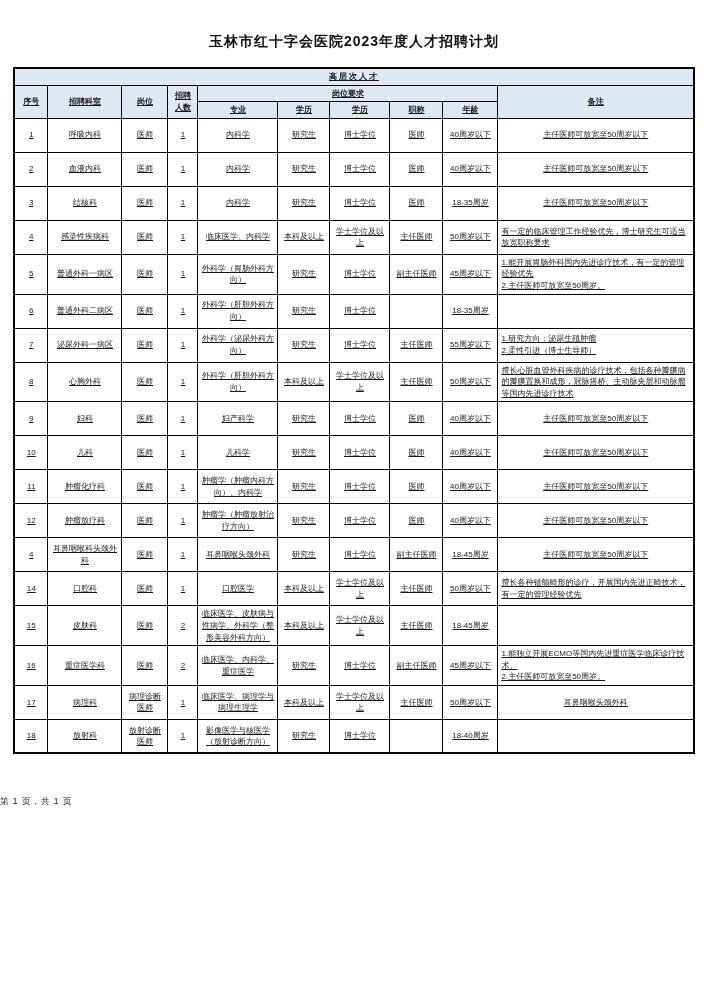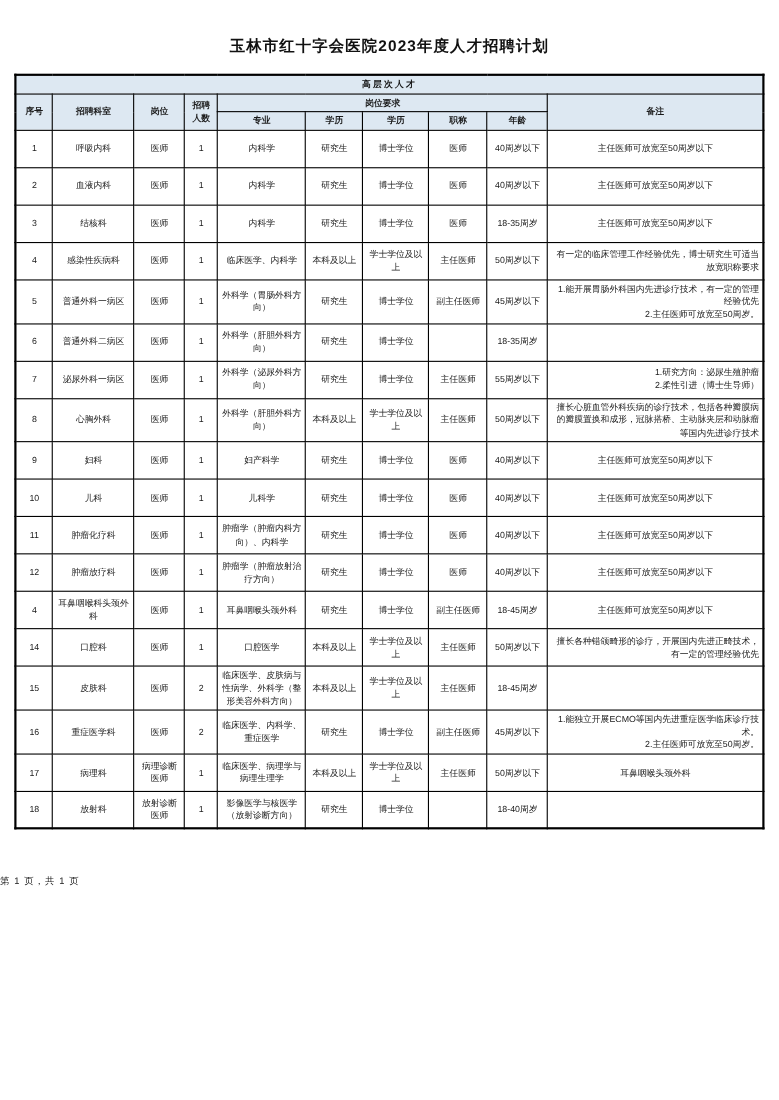--- a/index.html
+++ b/index.html
@@ -25,20 +25,21 @@
     letter-spacing: 1px;
     margin: 0 0 16px 0;
     color: #111;
   }
   table.recruit {
     width: 680px;
     margin: 0 auto;
     border-collapse: collapse;
     table-layout: fixed;
     border: 2px solid #000;
+    text-decoration: underline;
   }
   table.recruit th, table.recruit td {
     border: 1px solid #000;
     padding: 2px 3px;
     font-size: 8px;
     line-height: 1.45;
     text-align: center;
     vertical-align: middle;
     word-break: break-all;
     overflow-wrap: break-word;
@@ -56,21 +57,21 @@
     background: #dde8f2;
     font-weight: bold;
     font-size: 8.5px;
   }
   tbody td { background: #ffffff; min-height: 30px; }
   tbody tr { height: 34px; }
   td.remark {
     white-space: pre-line;
     text-align: center;
   }
-  td.remark.left { text-align: right; }
+  td.remark.left { text-align: left; }
   .page-footer {
     font-size: 8.5px;
     margin-top: 42px;
     letter-spacing: 1px;
     color: #222;
   }
 </style>
 </head>
 <body>
 

